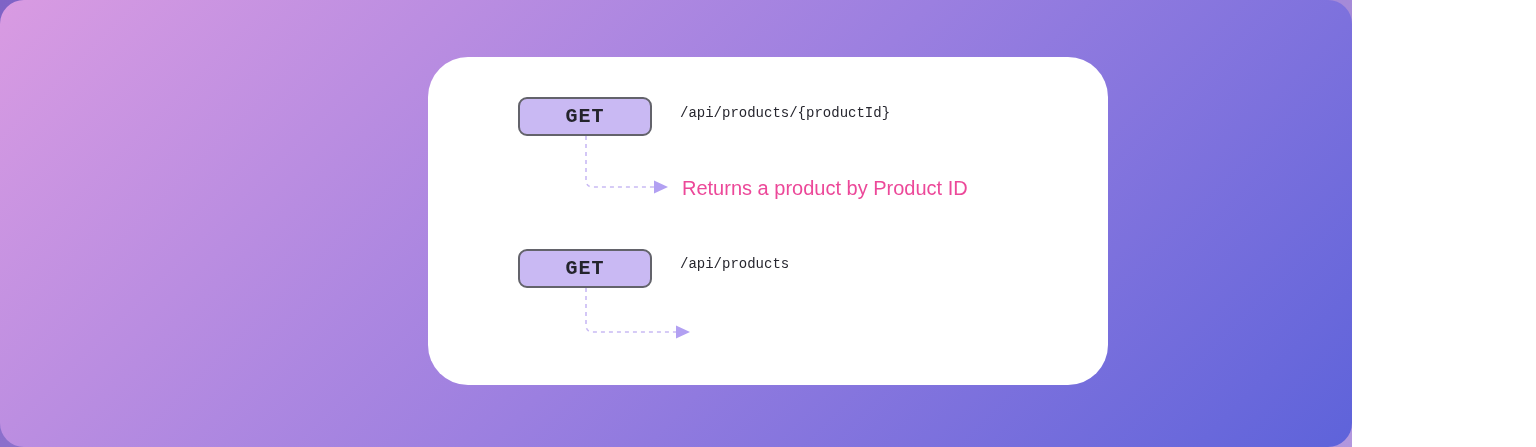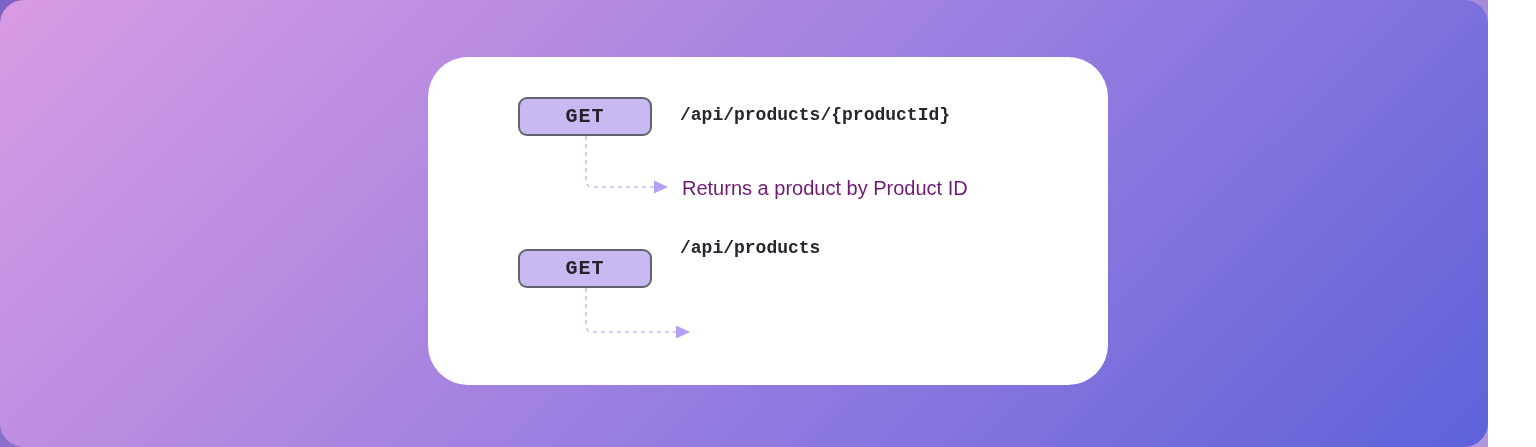--- a/index.html
+++ b/index.html
@@ -1,21 +1,21 @@
 <!DOCTYPE html>
 <html><head>
 <meta charset="utf-8">
 <style>
   html,body { margin:0; padding:0; }
   body {
     width:1536px; height:447px; overflow:hidden;
     font-family:"Liberation Sans", sans-serif;
   }
   .stage {
-    position:relative; width:1488px; height:447px;
+    position:relative; width:1352px; height:447px;
     background:linear-gradient(135deg,#7e63c6 0%,#b297de 100%);
   }
   .gradient-layer {
     position:absolute; inset:0; border-radius:24px;
     background:linear-gradient(135deg,#d99be2 0%,#9b7fe0 52%,#5e63da 100%);
   }
   .card {
     position:absolute; left:428px; top:57px; width:680px; height:328px;
     background:#ffffff; border-radius:40px;
   }
@@ -23,31 +23,31 @@
     position:absolute; left:90px; width:134px; height:39px; box-sizing:border-box;
     background:#c9b9f3; border:2px solid #63636b; border-radius:9px;
     display:flex; align-items:center; justify-content:center;
     font-family:"Liberation Mono", monospace; font-weight:700; font-size:20px;
     color:#24242c; letter-spacing:1px;
   }
   .badge.r1 { top:40px; }
   .badge.r2 { top:192px; }
   .path {
     position:absolute; left:252px;
-    font-family:"Liberation Mono", monospace; font-weight:700; font-size:18px;
+    font-family:"Liberation Mono", monospace; font-weight:400; font-size:14px;
     color:#26262e; white-space:nowrap;
   }
   .path.r1 { top:48px; }
-  .path.r2 { top:181px; }
+  .path.r2 { top:199px; }
   .connector { position:absolute; display:block; }
   .connector.r1 { left:150px; top:79px; }
   .connector.r2 { left:150px; top:231px; }
   .desc {
     position:absolute;
-    font-size:20px; color:#701a75; white-space:nowrap;
+    font-size:20px; color:#ec4899; white-space:nowrap;
   }
   .desc.r1 { left:254px; top:120px; }
   .desc.r2 { left:279px; top:265px; }
 </style>
 </head>
 <body>
 
 <div class="stage">
   <div class="gradient-layer"></div>
 

